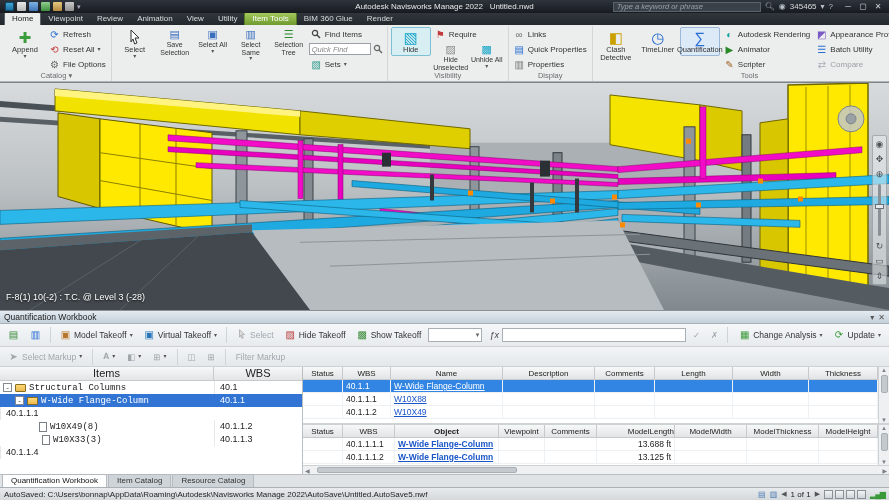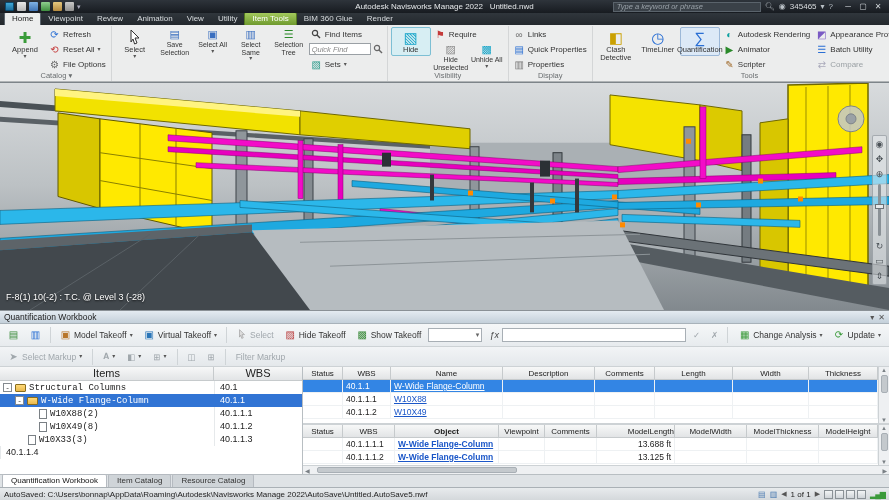--- a/index.html
+++ b/index.html
@@ -570,39 +570,34 @@
             <div class="tree-row selected">
               <div class="tree-label" style="padding-left: 15px;">
                 <span class="expander">-</span>
                 <span class="tree-icon folder"></span>
                 <span class="tree-text">W-Wide Flange-Column</span>
               </div>
               <div class="tree-wbs">40.1.1</div>
             </div>
 
             <div class="tree-row">
-              <div class="tree-label" style="padding-left: 27px;">
-                <span class="expander" style="visibility: hidden;"></span>
-                <span class="tree-icon item"></span>
-                <span class="tree-text">W10X88(2)</span>
-              </div>
               <div class="tree-wbs">40.1.1.1</div>
             </div>
 
             <div class="tree-row">
               <div class="tree-label" style="padding-left: 27px;">
                 <span class="expander" style="visibility: hidden;"></span>
                 <span class="tree-icon item"></span>
                 <span class="tree-text">W10X49(8)</span>
               </div>
               <div class="tree-wbs">40.1.1.2</div>
             </div>
 
             <div class="tree-row">
-              <div class="tree-label" style="padding-left: 16px; text-align: center;">
+              <div class="tree-label" style="padding-left: 30px; text-align: center;">
                 <span class="expander" style="visibility: hidden;"></span>
                 <span class="tree-icon item"></span>
                 <span class="tree-text">W10X33(3)</span>
               </div>
               <div class="tree-wbs">40.1.1.3</div>
             </div>
 
             <div class="tree-row">
               <div class="tree-wbs">40.1.1.4</div>
             </div>

